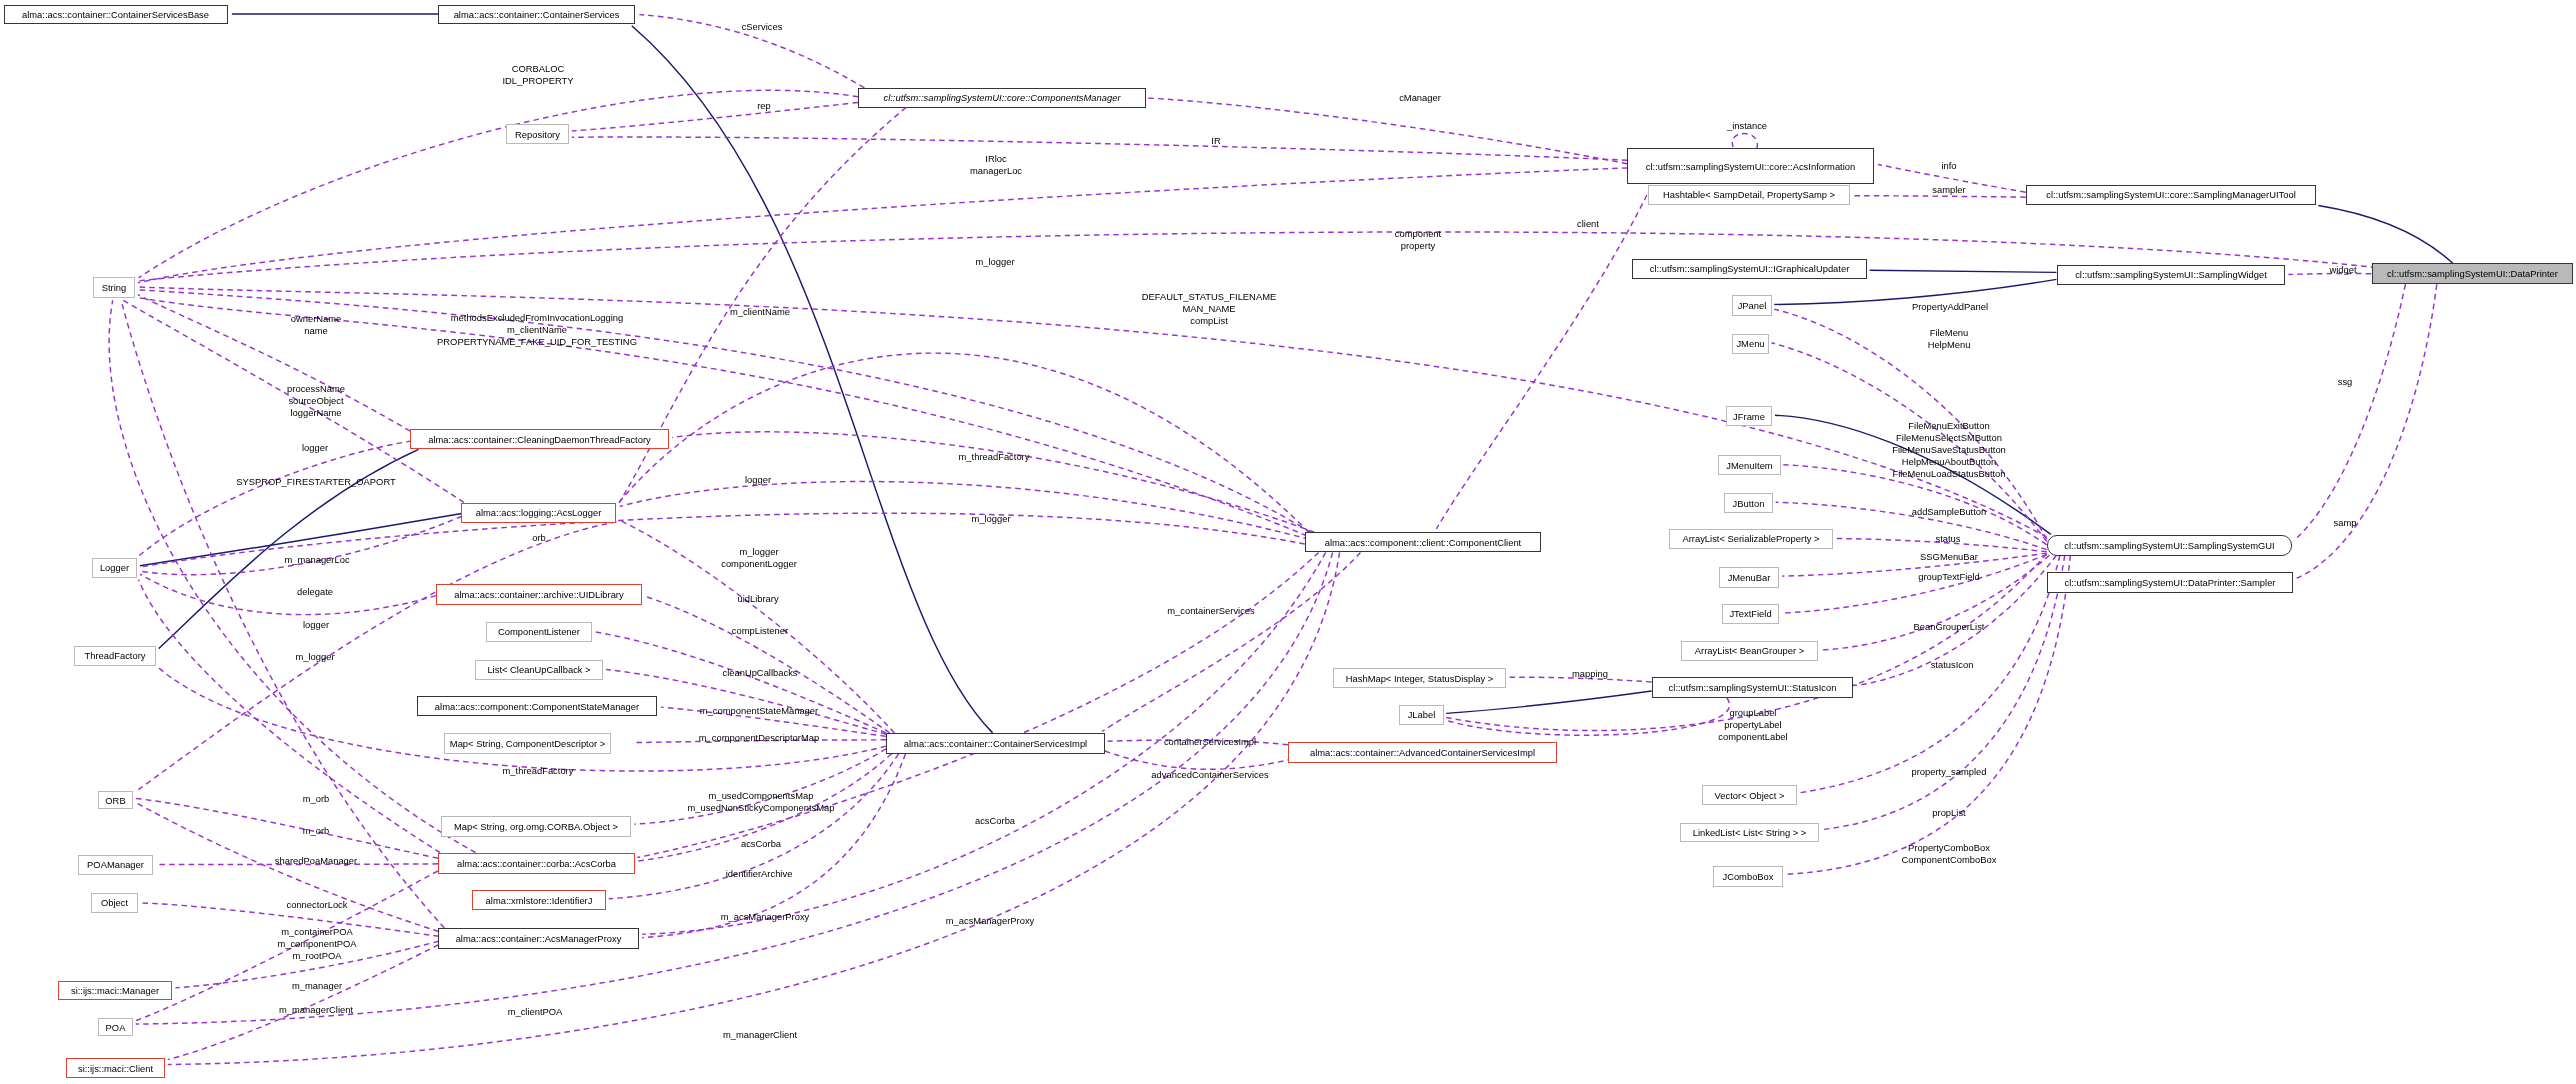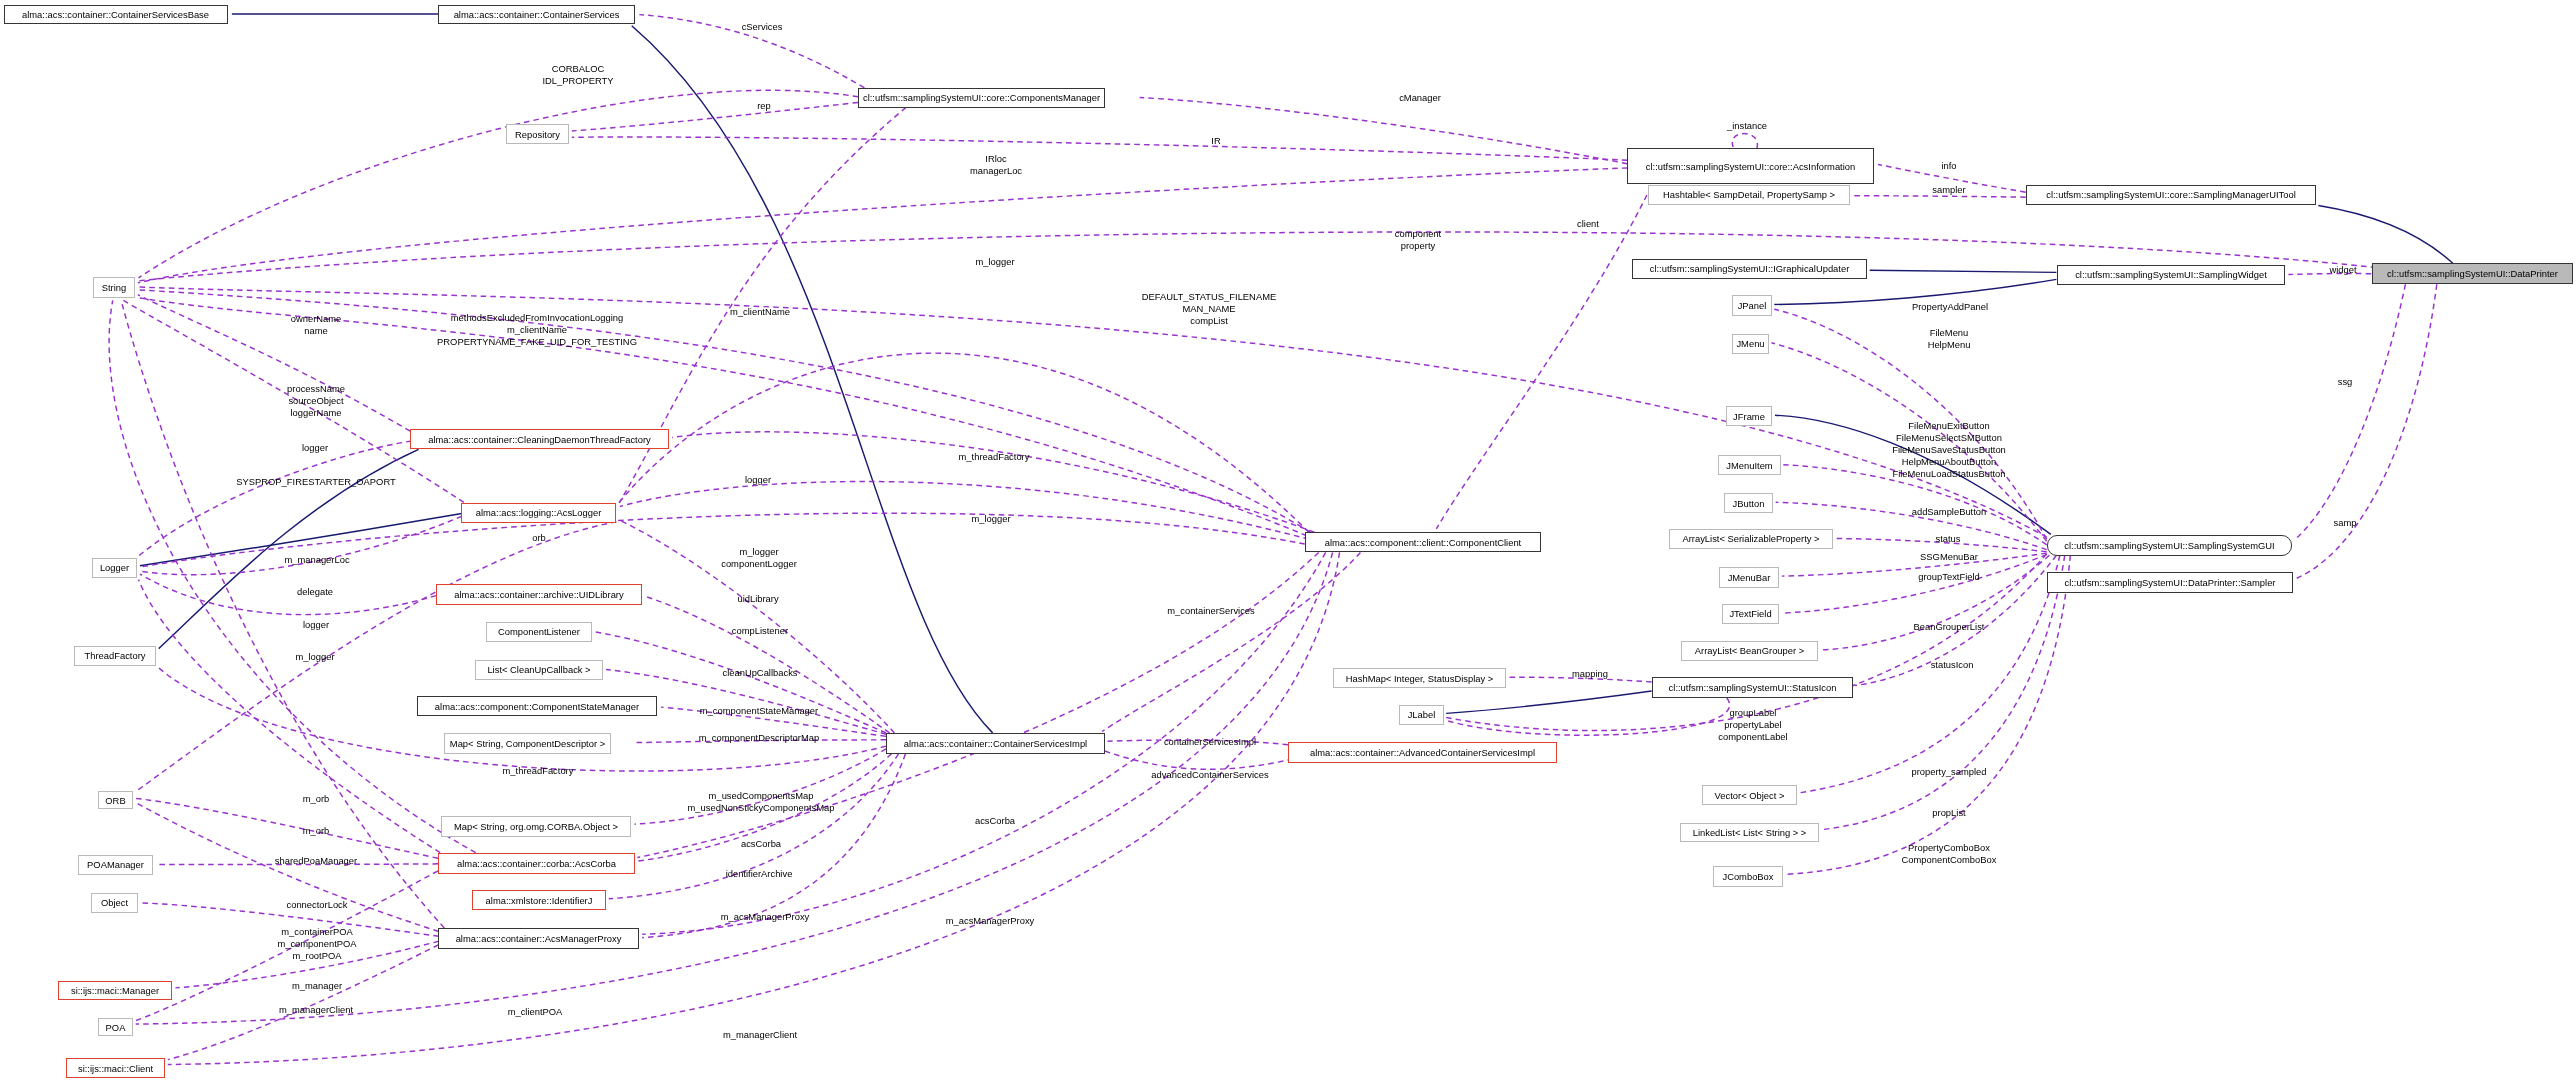--- a/index.html
+++ b/index.html
@@ -115,21 +115,21 @@
         <path d="M 625,855 C 502,891 332,901 200,824" class="dashed" marker-end="url(#arrow-dashed)"></path>
         <path d="M 884,749 C 652,792 352,1022 193,1137" class="dashed" marker-end="url(#arrow-dashed)"></path>
         <path d="M 1878,764 C 1452,342 1052,522 888,721" class="dashed" marker-end="url(#arrow-dashed)"></path>
         <path d="M 2937,795 C 2702,1062 2302,1072 2075,1030" class="dashed" marker-end="url(#arrow-dashed)"></path>
         <path d="M 1300,154 C 1062,352 982,562 888,722" class="dashed" marker-end="url(#arrow-dashed)"></path>
       </g>
   </svg>
   <div id="node-layer">
       <div class="node dark" style="left: 3.5px; top: 4.9px; width: 224px; height: 19px;">alma::acs::container::ContainerServicesBase</div>
       <div class="node dark" style="left: 438px; top: 4.9px; width: 197px; height: 19px;">alma::acs::container::ContainerServices</div>
-      <div class="node dark" style="left: 858px; top: 88px; width: 247px; height: 19.5px;">cl::utfsm::samplingSystemUI::core::ComponentsManager</div>
+      <div class="node dark" style="left: 858px; top: 88px; width: 288px; height: 19.5px; font-style: italic;">cl::utfsm::samplingSystemUI::core::ComponentsManager</div>
       <div class="node plain" style="left: 506px; top: 124px; width: 63px; height: 20px;">Repository</div>
       <div class="node dark" style="left: 1627px; top: 148px; width: 247px; height: 36px;">cl::utfsm::samplingSystemUI::core::AcsInformation</div>
       <div class="node plain" style="left: 1648px; top: 185px; width: 202px; height: 19.5px;">Hashtable&lt; SampDetail, PropertySamp &gt;</div>
       <div class="node dark" style="left: 2026px; top: 185px; width: 290px; height: 19.5px;">cl::utfsm::samplingSystemUI::core::SamplingManagerUITool</div>
       <div class="node dark" style="left: 1632px; top: 259px; width: 235px; height: 19.5px;">cl::utfsm::samplingSystemUI::IGraphicalUpdater</div>
       <div class="node dark" style="left: 2057px; top: 265px; width: 228px; height: 19.5px;">cl::utfsm::samplingSystemUI::SamplingWidget</div>
       <div class="node current" style="left: 2372px; top: 263px; width: 201px; height: 21px;">cl::utfsm::samplingSystemUI::DataPrinter</div>
       <div class="node plain" style="left: 1732px; top: 295px; width: 40px; height: 21px;">JPanel</div>
       <div class="node plain" style="left: 1732px; top: 334px; width: 37px; height: 19.5px;">JMenu</div>
       <div class="node plain" style="left: 93px; top: 277px; width: 42px; height: 21px;">String</div>
@@ -166,21 +166,21 @@
       <div class="node plain" style="left: 1722px; top: 604px; width: 57px; height: 19.5px;">JTextField</div>
       <div class="node plain" style="left: 1681px; top: 641px; width: 137px; height: 19.5px;">ArrayList&lt; BeanGrouper &gt;</div>
       <div class="node dark" style="left: 2047px; top: 535px; width: 245px; height: 21px; border-radius: 10px;">cl::utfsm::samplingSystemUI::SamplingSystemGUI</div>
       <div class="node dark" style="left: 2047px; top: 572px; width: 246px; height: 21px;">cl::utfsm::samplingSystemUI::DataPrinter::Sampler</div>
       <div class="node plain" style="left: 1702px; top: 785px; width: 95px; height: 20px;">Vector&lt; Object &gt;</div>
       <div class="node plain" style="left: 1680px; top: 823px; width: 139px; height: 19px;">LinkedList&lt; List&lt; String &gt; &gt;</div>
       <div class="node plain" style="left: 1713px; top: 866px; width: 70px; height: 21px;">JComboBox</div>
     </div>
   <div id="label-layer">
       <div class="elabel" style="left: 762px; top: 26.5px;">cServices</div>
-      <div class="elabel" style="left: 538px; top: 75px; margin-left: 40px;">CORBALOC
+      <div class="elabel" style="left: 538px; top: 75px;">CORBALOC
 IDL_PROPERTY</div>
       <div class="elabel" style="left: 764px; top: 106px;">rep</div>
       <div class="elabel" style="left: 1216px; top: 141px;">IR</div>
       <div class="elabel" style="left: 996px; top: 165px;">IRloc
 managerLoc</div>
       <div class="elabel" style="left: 1420px; top: 98px;">cManager</div>
       <div class="elabel" style="left: 1747px; top: 126px;">_instance</div>
       <div class="elabel" style="left: 1949px; top: 166px;">info</div>
       <div class="elabel" style="left: 1949px; top: 190px;">sampler</div>
       <div class="elabel" style="left: 1588px; top: 224px;">client</div>

